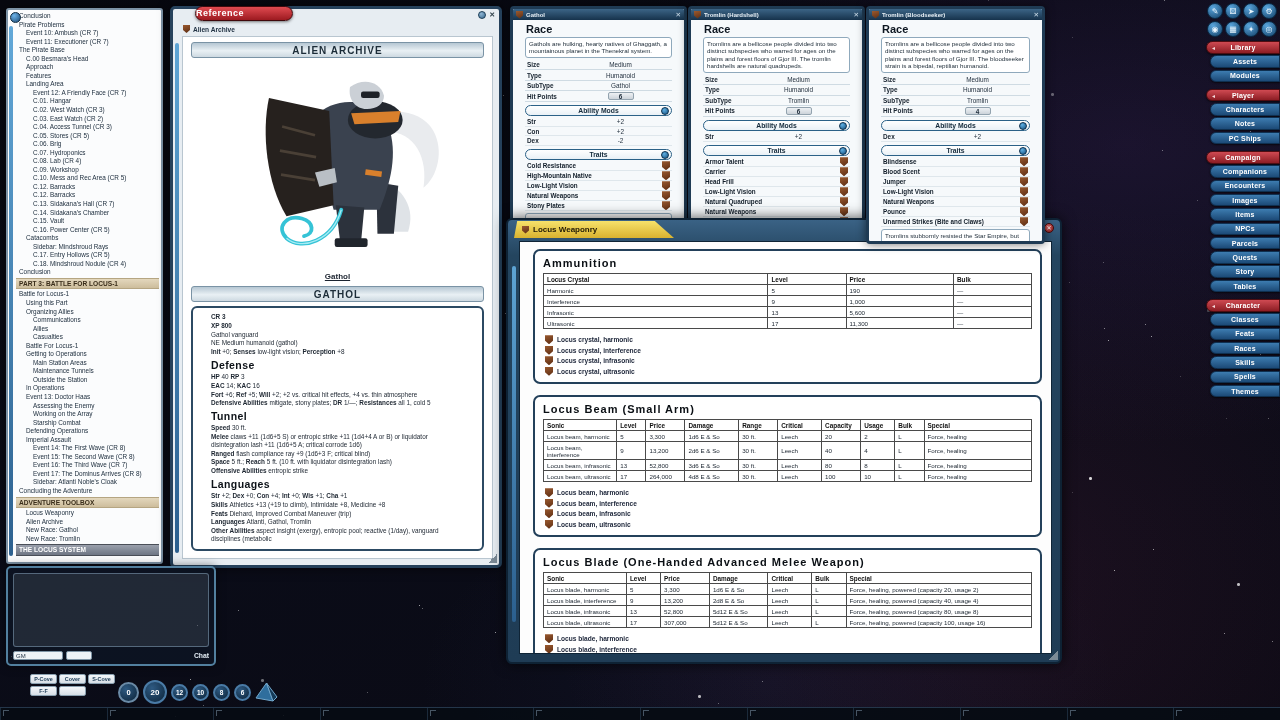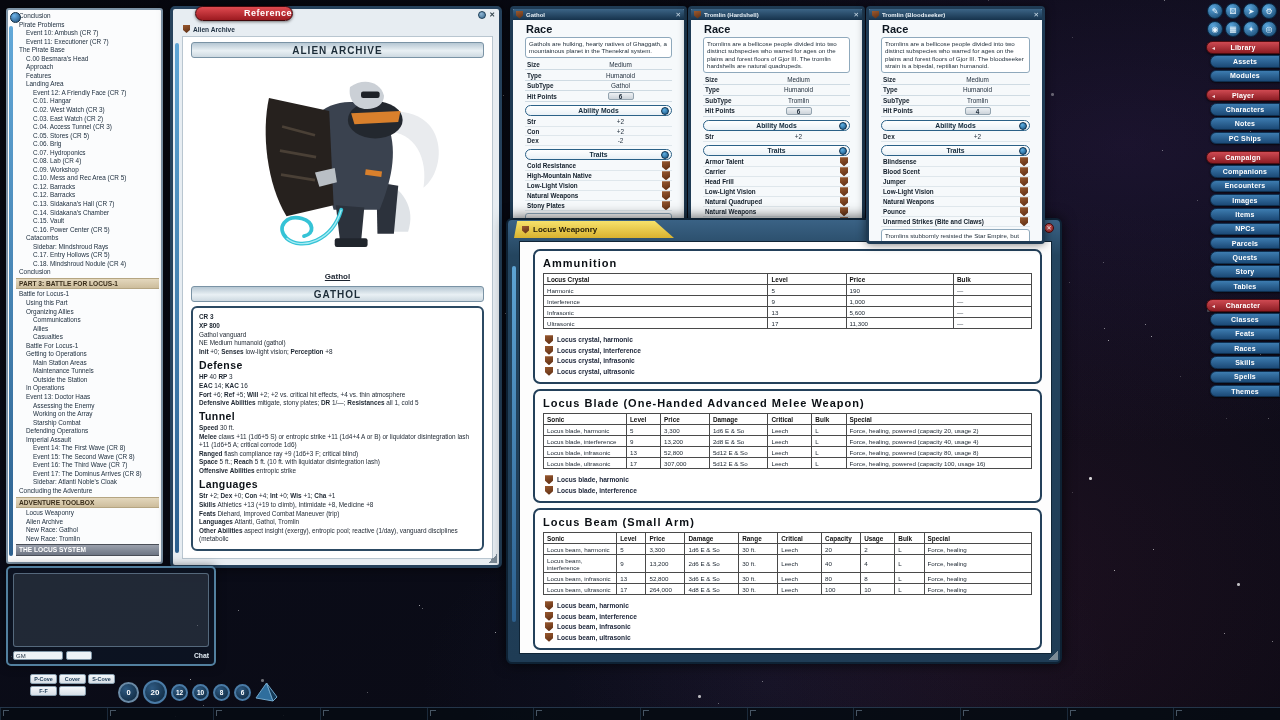--- a/index.html
+++ b/index.html
@@ -16,31 +16,31 @@
 .nav-panel{position:absolute;left:6px;top:8px;width:157px;height:556px;background:#fbfcfd;border:2px solid #7d93a6;border-radius:3px;z-index:3;overflow:hidden;box-shadow:0 0 10px rgba(0,0,0,.55)}
 .nav-corner-btn{position:absolute;left:2px;top:2px;width:11px;height:11px;border-radius:50%;background:radial-gradient(circle at 35% 30%,#6db3e8,#1d4a75);border:1px solid #0c2940;z-index:4;cursor:pointer}
 .nav-scroll{position:absolute;left:1px;top:16px;bottom:6px;width:4px;background:linear-gradient(#62a8d8,#2d618f);border-radius:2px;z-index:4}
 .nav-list{position:absolute;left:8px;right:2px;top:2px;bottom:2px;overflow:hidden}
 .nav-i{font-size:6.4px;line-height:8.55px;color:#203040;white-space:nowrap;overflow:hidden;cursor:pointer}
 .nav-h{font-size:6.6px;line-height:9.5px;font-weight:bold;color:#3a2d1a;background:linear-gradient(#e3d7bd,#cdbd9c);padding-left:3px;border-top:1px solid #b5a582;border-bottom:1px solid #b5a582;margin:1px 0}
 .nav-h-dark{background:linear-gradient(#9aa0ac,#6e7684);color:#fff;border-color:#4a4f58}
 
 
 .ref-window{position:absolute;left:170px;top:6px;width:332px;height:562px;z-index:3;background:#e7edf2;border:3px solid #26425c;border-radius:5px;box-shadow:0 0 12px rgba(0,0,0,.6)}
-.ref-badge{position:absolute;left:22px;top:-3px;width:98px;height:15px;background:linear-gradient(#e04a50,#9c1a20);border:1px solid #40090c;border-radius:8px;color:#fff;font-size:9px;font-weight:bold;text-align:right;line-height:13px;letter-spacing:.5px;box-shadow:0 1px 3px rgba(0,0,0,.5);cursor:move;z-index:4}
+.ref-badge{position:absolute;left:22px;top:-3px;width:98px;height:15px;background:linear-gradient(#e04a50,#9c1a20);border:1px solid #40090c;border-radius:8px;color:#fff;font-size:9px;font-weight:bold;text-align:left;line-height:13px;letter-spacing:.5px;box-shadow:0 1px 3px rgba(0,0,0,.5);cursor:move;z-index:4}
 .ref-ctrl{position:absolute;right:4px;top:2px;display:flex;gap:3px;align-items:center;z-index:4}
 .ctrl-dot{width:8px;height:8px;border-radius:50%;background:radial-gradient(circle at 35% 30%,#8fb6d4,#3a6a90);border:1px solid #1c3e58;display:inline-block;cursor:pointer}
 .ctrl-x{font-size:7px;color:#35464f;font-weight:bold;cursor:pointer}
 .ref-tabrow{position:absolute;left:10px;top:16px;display:flex;align-items:center;gap:3px;font-size:6.6px;color:#223344;font-weight:bold}
 .ref-page{position:absolute;left:9px;right:6px;top:27px;bottom:6px;background:#fff;border:1px solid #b9c6d0;overflow:hidden}
 .ref-vscroll{position:absolute;left:2px;top:34px;bottom:12px;width:4px;background:linear-gradient(#5da4d4,#2b5f8e);border-radius:2px;z-index:4;cursor:pointer}
 .ref-header{margin:5px 8px 4px;height:16px;border:1px solid #7a93a5;border-radius:3px;background:linear-gradient(#b6c7d3,#e9f0f4 55%,#cdd9e1);color:#1c2c38;font-weight:bold;font-size:10px;letter-spacing:1px;text-align:center;line-height:15px}
 .ref-imagebox{margin:1px 10px 0;height:210px;display:flex;align-items:center;justify-content:center;background:#fff}
 .ref-caption{text-align:center;font-size:8px;font-weight:bold;color:#1c2430;text-decoration:underline;margin:0 0 2px;cursor:pointer}
-.ref-statblock{margin:3px 8px;border:2px solid #2c4a63;border-radius:6px;padding:5px 6px;background:#fff}
+.ref-statblock{margin:3px 8px;border:2px solid #2c4a63;border-radius:6px;padding:5px 18px;background:#fff}
 .sb-line{font-size:6.4px;line-height:7.8px;color:#1c2530;margin-bottom:1px}
 .sb-line .b{font-weight:bold}
 .sb-h{font-size:10.5px;font-weight:bold;color:#0d1218;margin:3px 0 2px;letter-spacing:.4px}
 .resize-grip{position:absolute;right:2px;bottom:2px;width:9px;height:9px;background:linear-gradient(135deg,transparent 50%,#7b8a96 50%);cursor:nwse-resize}
 
 
 .race-window{position:absolute;background:#f6f9fb;border:3px solid #1f3b54;border-radius:4px;box-shadow:0 0 10px rgba(0,0,0,.55);overflow:hidden}
 .rw-titlebar{height:11px;background:linear-gradient(#3c6486,#16334c);display:flex;align-items:center;gap:3px;padding:0 3px;color:#e8f0f6;font-size:6px}
 .rw-title{flex:1;white-space:nowrap;overflow:hidden;font-weight:bold}
 .rw-x{font-size:6.5px;color:#cfe0ec;cursor:pointer}
@@ -63,21 +63,21 @@
 .linkicon.sm{width:7px;height:8px}
 
 
 .weapon-window{position:absolute;left:506px;top:218px;width:556px;height:446px;z-index:4;border-radius:6px;background:linear-gradient(180deg,#3a6285 0%,#24455f 8%,#1f3c55 100%);border:2px solid #0e2234;box-shadow:0 0 14px rgba(0,0,0,.7)}
 .weapon-tab{position:absolute;left:6px;top:1px;height:17px;min-width:160px;padding:0 18px 0 8px;background:linear-gradient(#f6e26b,#d9b22f);clip-path:polygon(0% 100%,2% 0%,88% 0%,100% 100%);display:flex;align-items:center;gap:4px;font-size:8px;font-weight:bold;color:#201a06;z-index:6;cursor:pointer}
 .weapon-ctrl{position:absolute;right:6px;top:3px;display:flex;gap:4px;z-index:6}
 .wc-dot{width:10px;height:10px;border-radius:50%;background:radial-gradient(circle at 35% 30%,#5fb0e4,#16507e);border:1px solid #0a2c47;cursor:pointer}
 .wc-x{width:10px;height:10px;border-radius:50%;background:radial-gradient(circle at 35% 30%,#e46a6a,#7e1616);border:1px solid #470a0a;color:#fff;font-size:6px;text-align:center;line-height:9px;cursor:pointer}
 .weapon-content{position:absolute;left:11px;right:8px;top:21px;bottom:8px;background:#fdfdfd;border:1px solid #0f2436;overflow:hidden;padding:7px 9px 6px 13px}
 .weapon-vscroll{position:absolute;left:4px;top:46px;bottom:40px;width:4px;background:linear-gradient(#5da4d4,#2b5f8e);border-radius:2px;z-index:6;cursor:pointer}
-.wsec{border:2px solid #23405a;border-radius:7px;padding:6px 8px;margin-bottom:5px;background:#fff}
+.wsec{border:2px solid #23405a;border-radius:7px;padding:6px 8px;margin-bottom:11px;background:#fff}
 .wsec-title{font-size:11px;font-weight:bold;letter-spacing:1px;color:#0a0f14;margin-bottom:4px}
 .wtable{width:100%;border-collapse:collapse;margin-bottom:4px}
 .wtable th{border:1px solid #4a4a4a;font-size:6.4px;text-align:left;padding:1.5px 3px;color:#111;background:#fff}
 .wtable td{border:1px solid #4a4a4a;font-size:6.2px;padding:1.5px 3px;color:#1b2530}
 .wlinks{display:flex;flex-direction:column;gap:1px;padding:2px 0 0 2px}
 .wlink{display:flex;align-items:center;gap:4px;height:9.5px;cursor:pointer}
 .wlink .wlt{font-size:6.6px;font-weight:bold;color:#1b2438}
 
 
 .sidebar{position:absolute;right:0;top:0;width:80px;height:720px;z-index:6}
@@ -524,93 +524,20 @@
                 <span class="linkicon"></span>
                 <span class="wlt">Locus crystal, infrasonic</span>
               </div>
               <div class="wlink">
                 <span class="linkicon"></span>
                 <span class="wlt">Locus crystal, ultrasonic</span>
               </div>
             </div>
           </div>
           <div class="wsec">
-            <div class="wsec-title">Locus Blade (One-Handed Advanced Melee Weapon)</div>
-            <table class="wtable">
-              <colgroup>
-                <col style="width: 17%;">
-                <col style="width: 7%;">
-                <col style="width: 10%;">
-                <col style="width: 12%;">
-                <col style="width: 9%;">
-                <col style="width: 7%;">
-                <col style="width: 38%;">
-              </colgroup>
-              <thead>
-                <tr>
-                  <th>Sonic</th>
-                  <th>Level</th>
-                  <th>Price</th>
-                  <th>Damage</th>
-                  <th>Critical</th>
-                  <th>Bulk</th>
-                  <th>Special</th>
-                </tr>
-              </thead>
-              <tbody>
-                <tr>
-                  <td>Locus blade, harmonic</td>
-                  <td>5</td>
-                  <td>3,300</td>
-                  <td>1d6 E &amp; So</td>
-                  <td>Leech</td>
-                  <td>L</td>
-                  <td>Force, healing, powered (capacity 20, usage 2)</td>
-                </tr>
-                <tr>
-                  <td>Locus blade, interference</td>
-                  <td>9</td>
-                  <td>13,200</td>
-                  <td>2d8 E &amp; So</td>
-                  <td>Leech</td>
-                  <td>L</td>
-                  <td>Force, healing, powered (capacity 40, usage 4)</td>
-                </tr>
-                <tr>
-                  <td>Locus blade, infrasonic</td>
-                  <td>13</td>
-                  <td>52,800</td>
-                  <td>5d12 E &amp; So</td>
-                  <td>Leech</td>
-                  <td>L</td>
-                  <td>Force, healing, powered (capacity 80, usage 8)</td>
-                </tr>
-                <tr>
-                  <td>Locus blade, ultrasonic</td>
-                  <td>17</td>
-                  <td>307,000</td>
-                  <td>5d12 E &amp; So</td>
-                  <td>Leech</td>
-                  <td>L</td>
-                  <td>Force, healing, powered (capacity 100, usage 16)</td>
-                </tr>
-              </tbody>
-            </table>
-            <div class="wlinks">
-              <div class="wlink">
-                <span class="linkicon"></span>
-                <span class="wlt">Locus blade, harmonic</span>
-              </div>
-              <div class="wlink">
-                <span class="linkicon"></span>
-                <span class="wlt">Locus blade, interference</span>
-              </div>
-            </div>
-          </div>
-          <div class="wsec">
             <div class="wsec-title">Locus Beam (Small Arm)</div>
             <table class="wtable">
               <colgroup>
                 <col style="width: 15%;">
                 <col style="width: 6%;">
                 <col style="width: 8%;">
                 <col style="width: 11%;">
                 <col style="width: 8%;">
                 <col style="width: 9%;">
                 <col style="width: 8%;">
@@ -695,20 +622,93 @@
               <div class="wlink">
                 <span class="linkicon"></span>
                 <span class="wlt">Locus beam, infrasonic</span>
               </div>
               <div class="wlink">
                 <span class="linkicon"></span>
                 <span class="wlt">Locus beam, ultrasonic</span>
               </div>
             </div>
           </div>
+          <div class="wsec">
+            <div class="wsec-title">Locus Blade (One-Handed Advanced Melee Weapon)</div>
+            <table class="wtable">
+              <colgroup>
+                <col style="width: 17%;">
+                <col style="width: 7%;">
+                <col style="width: 10%;">
+                <col style="width: 12%;">
+                <col style="width: 9%;">
+                <col style="width: 7%;">
+                <col style="width: 38%;">
+              </colgroup>
+              <thead>
+                <tr>
+                  <th>Sonic</th>
+                  <th>Level</th>
+                  <th>Price</th>
+                  <th>Damage</th>
+                  <th>Critical</th>
+                  <th>Bulk</th>
+                  <th>Special</th>
+                </tr>
+              </thead>
+              <tbody>
+                <tr>
+                  <td>Locus blade, harmonic</td>
+                  <td>5</td>
+                  <td>3,300</td>
+                  <td>1d6 E &amp; So</td>
+                  <td>Leech</td>
+                  <td>L</td>
+                  <td>Force, healing, powered (capacity 20, usage 2)</td>
+                </tr>
+                <tr>
+                  <td>Locus blade, interference</td>
+                  <td>9</td>
+                  <td>13,200</td>
+                  <td>2d8 E &amp; So</td>
+                  <td>Leech</td>
+                  <td>L</td>
+                  <td>Force, healing, powered (capacity 40, usage 4)</td>
+                </tr>
+                <tr>
+                  <td>Locus blade, infrasonic</td>
+                  <td>13</td>
+                  <td>52,800</td>
+                  <td>5d12 E &amp; So</td>
+                  <td>Leech</td>
+                  <td>L</td>
+                  <td>Force, healing, powered (capacity 80, usage 8)</td>
+                </tr>
+                <tr>
+                  <td>Locus blade, ultrasonic</td>
+                  <td>17</td>
+                  <td>307,000</td>
+                  <td>5d12 E &amp; So</td>
+                  <td>Leech</td>
+                  <td>L</td>
+                  <td>Force, healing, powered (capacity 100, usage 16)</td>
+                </tr>
+              </tbody>
+            </table>
+            <div class="wlinks">
+              <div class="wlink">
+                <span class="linkicon"></span>
+                <span class="wlt">Locus blade, harmonic</span>
+              </div>
+              <div class="wlink">
+                <span class="linkicon"></span>
+                <span class="wlt">Locus blade, interference</span>
+              </div>
+            </div>
+          </div>
         </div>
     </div>
     <div class="weapon-vscroll"></div>
     <div class="resize-grip"></div>
   </div>
 
   <div class="sidebar">
     <div class="corner-grid" id="corner-buttons">
         <div class="cbtn">✎</div>
         <div class="cbtn">⚄</div>

